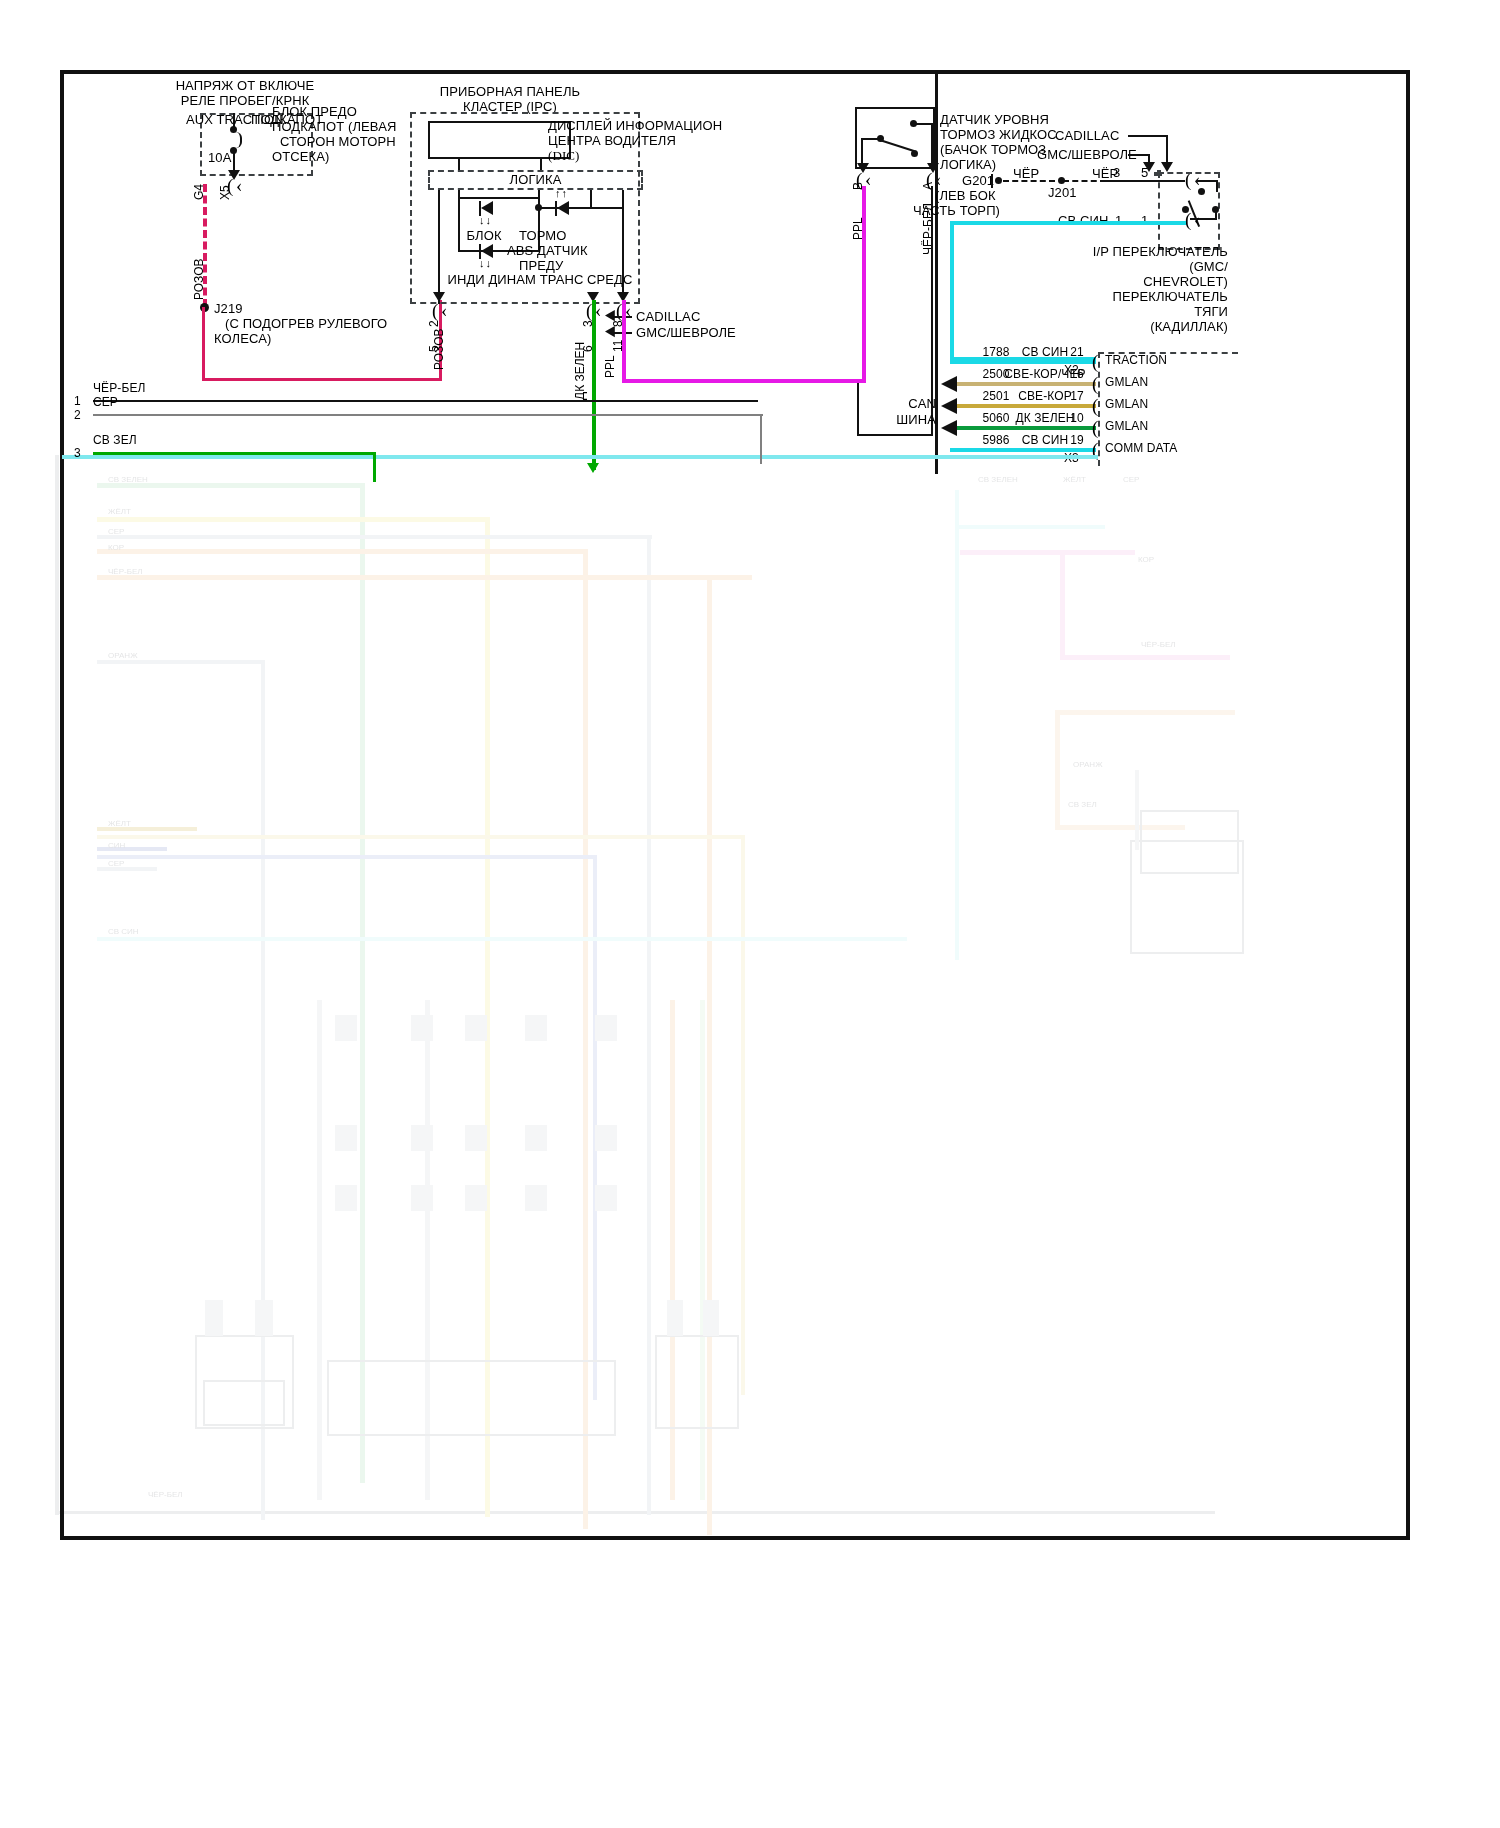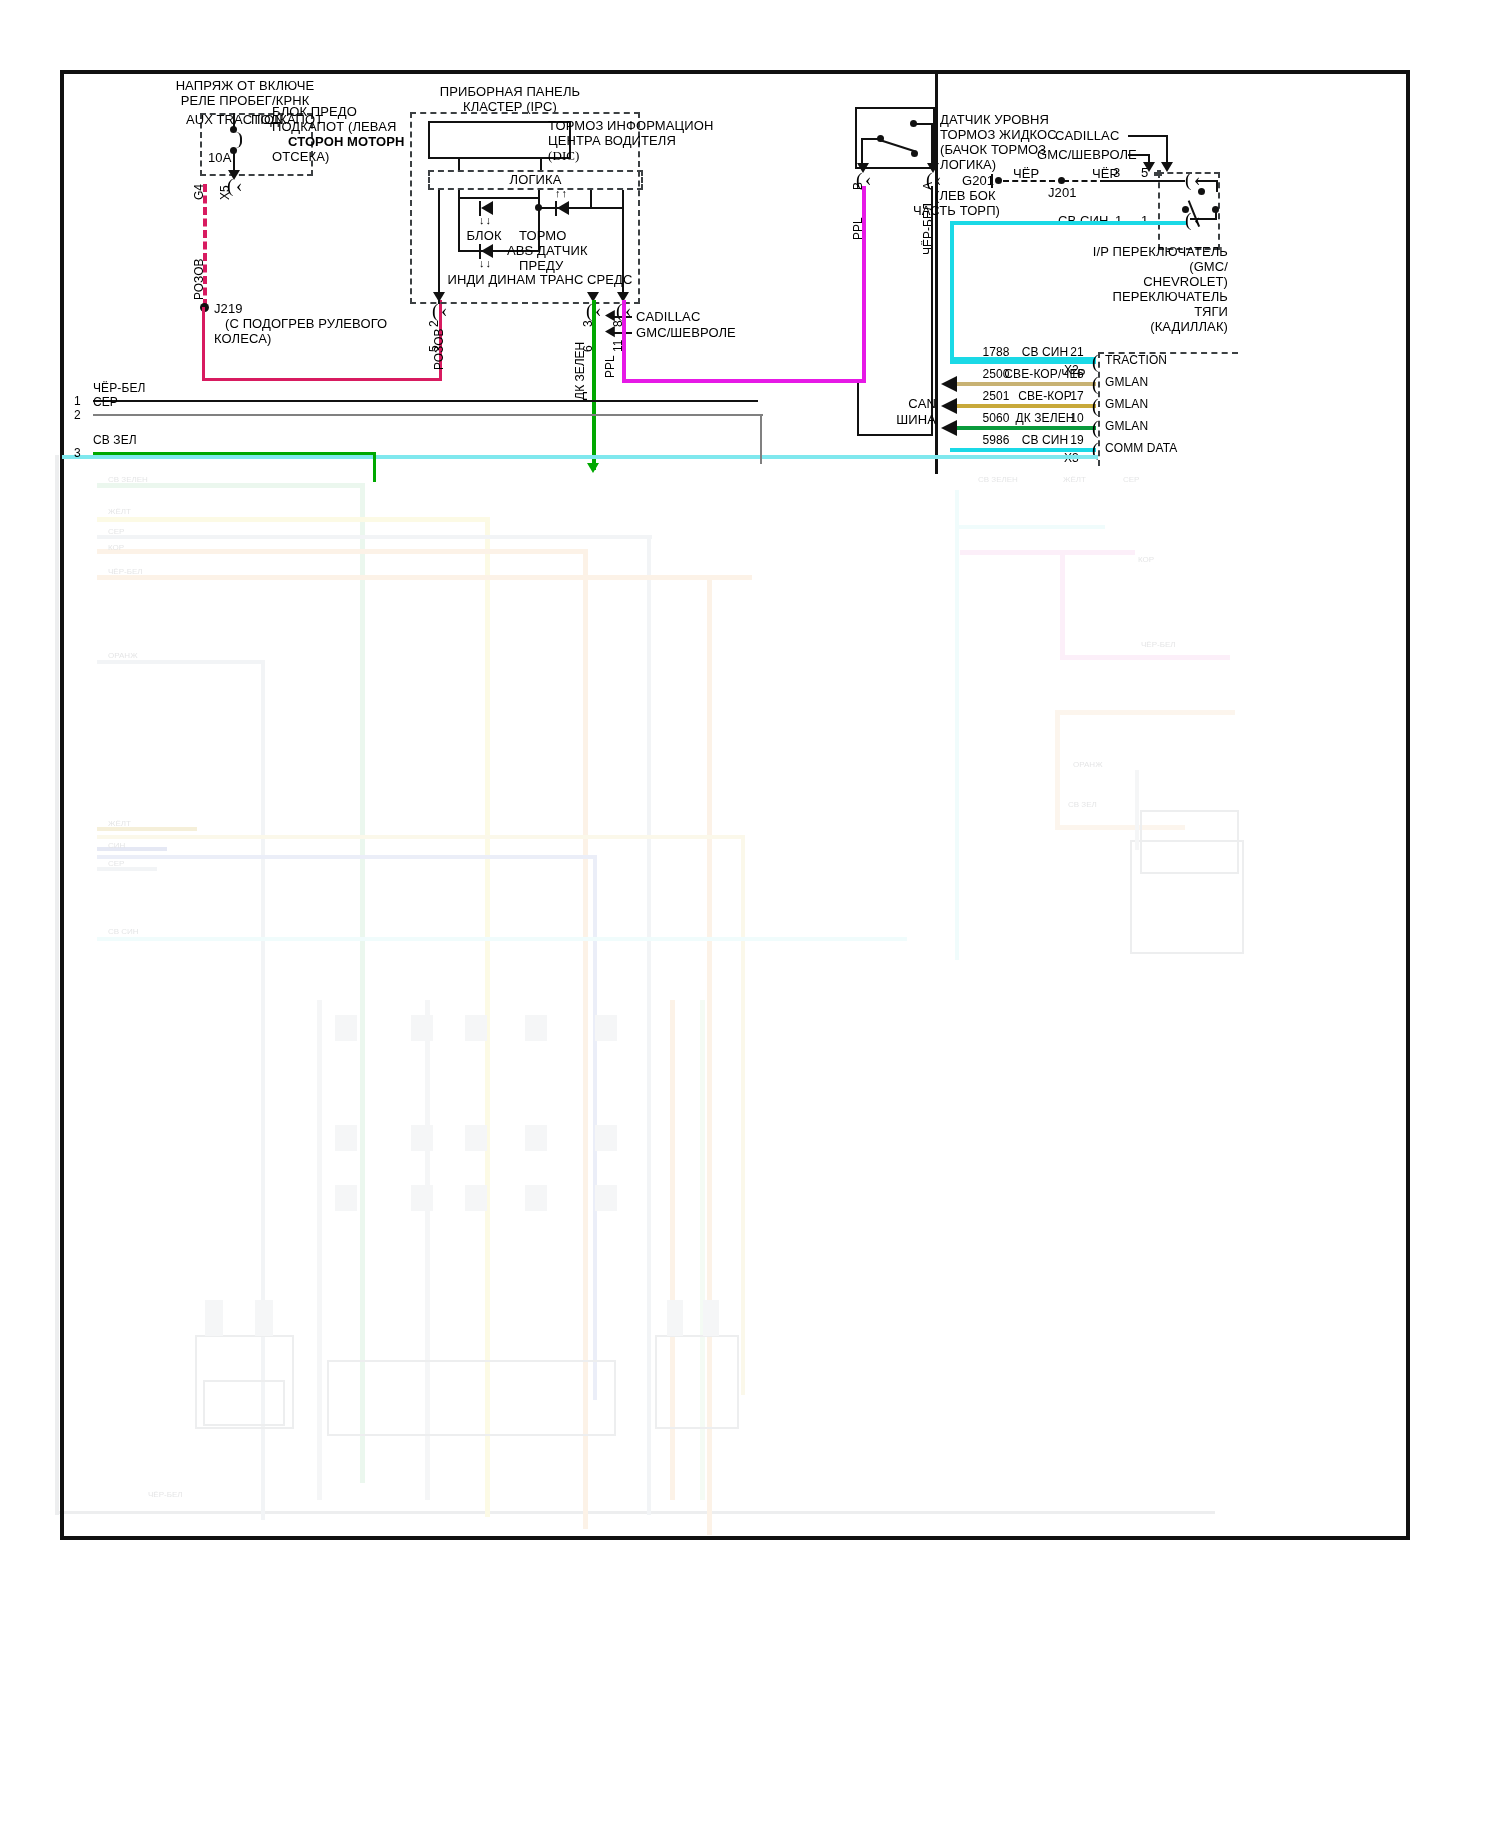--- a/index.html
+++ b/index.html
@@ -167,21 +167,21 @@
   <div class="dot sm" style="left:230px;top:147px;"></div>
   <div class="vline" style="left:233px;top:152px;height:24px;background:#111;"></div>
   <div class="arr-d" style="left:228px;top:170px;"></div>
 
   <div class="lbl" style="left:186px;top:112px;">AUX TRACTION</div>
   <div class="lbl" style="left:251px;top:112px;">ПОДКАПОТ</div>
   <div class="lbl" style="left:208px;top:150px;">10A</div>
 
   <div class="lbl" style="left:272px;top:104px;">БЛОК ПРЕДО</div>
   <div class="lbl" style="left:272px;top:119px;">ПОДКАПОТ (ЛЕВАЯ</div>
-  <div class="lbl" style="left:288px;top:134px;font-weight:bold;">СТОРОН МОТОРН</div>
+  <div class="lbl" style="left:280px;top:134px;">СТОРОН МОТОРН</div>
   <div class="lbl" style="left:272px;top:149px;">ОТСЕКА)</div>
 
   <div class="conn" style="left:227px;top:176px;">(</div>
   <div class="conn" style="left:236px;top:176px;">‹</div>
   <div class="vlbl" style="left:192px;top:200px;">G4</div>
   <div class="vlbl" style="left:218px;top:200px;">X5</div>
 
   <div style="position:absolute;left:203px;top:184px;width:0;height:123px;
               border-left:4px dashed #d81b60;"></div>
   <div class="vlbl" style="left:192px;top:300px;">РОЗОВ</div>
@@ -195,21 +195,21 @@
   <div class="hline" style="left:202px;top:378px;width:240px;background:#d81b60;height:3px;"></div>
   <div class="vline" style="left:439px;top:300px;height:81px;background:#d81b60;width:3px;"></div>
   <div class="vlbl" style="left:432px;top:370px;">РОЗОВ</div>
 
   <div class="lbl center" style="left:400px;top:84px;width:220px;">ПРИБОРНАЯ ПАНЕЛЬ</div>
   <div class="lbl center" style="left:400px;top:99px;width:220px;">КЛАСТЕР (IPC)</div>
 
   <div class="dashbox" style="left:410px;top:112px;width:230px;height:192px;"></div>
 
   <div class="solidbox" style="left:428px;top:121px;width:143px;height:38px;"></div>
-  <div class="lbl" style="left:548px;top:118px;">ТОРМОЗ ИНФОРМАЦИОН</div>
+  <div class="lbl" style="left:548px;top:118px;">ДИСПЛЕЙ ИНФОРМАЦИОН</div>
   <div class="lbl" style="left:548px;top:133px;">ЦЕНТРА ВОДИТЕЛЯ</div>
   <div class="lbl" style="left:548px;top:148px;font-family:Liberation Serif, serif;">(DIC)</div>
 
   <div class="vline" style="left:458px;top:159px;height:12px;background:#111;"></div>
   <div class="vline" style="left:540px;top:159px;height:12px;background:#111;"></div>
 
   <div class="dashbox" style="left:428px;top:170px;width:215px;height:20px;"></div>
   <div class="lbl center" style="left:428px;top:172px;width:215px;">ЛОГИКА</div>
 
   <div class="vline" style="left:438px;top:190px;height:114px;background:#111;"></div>

